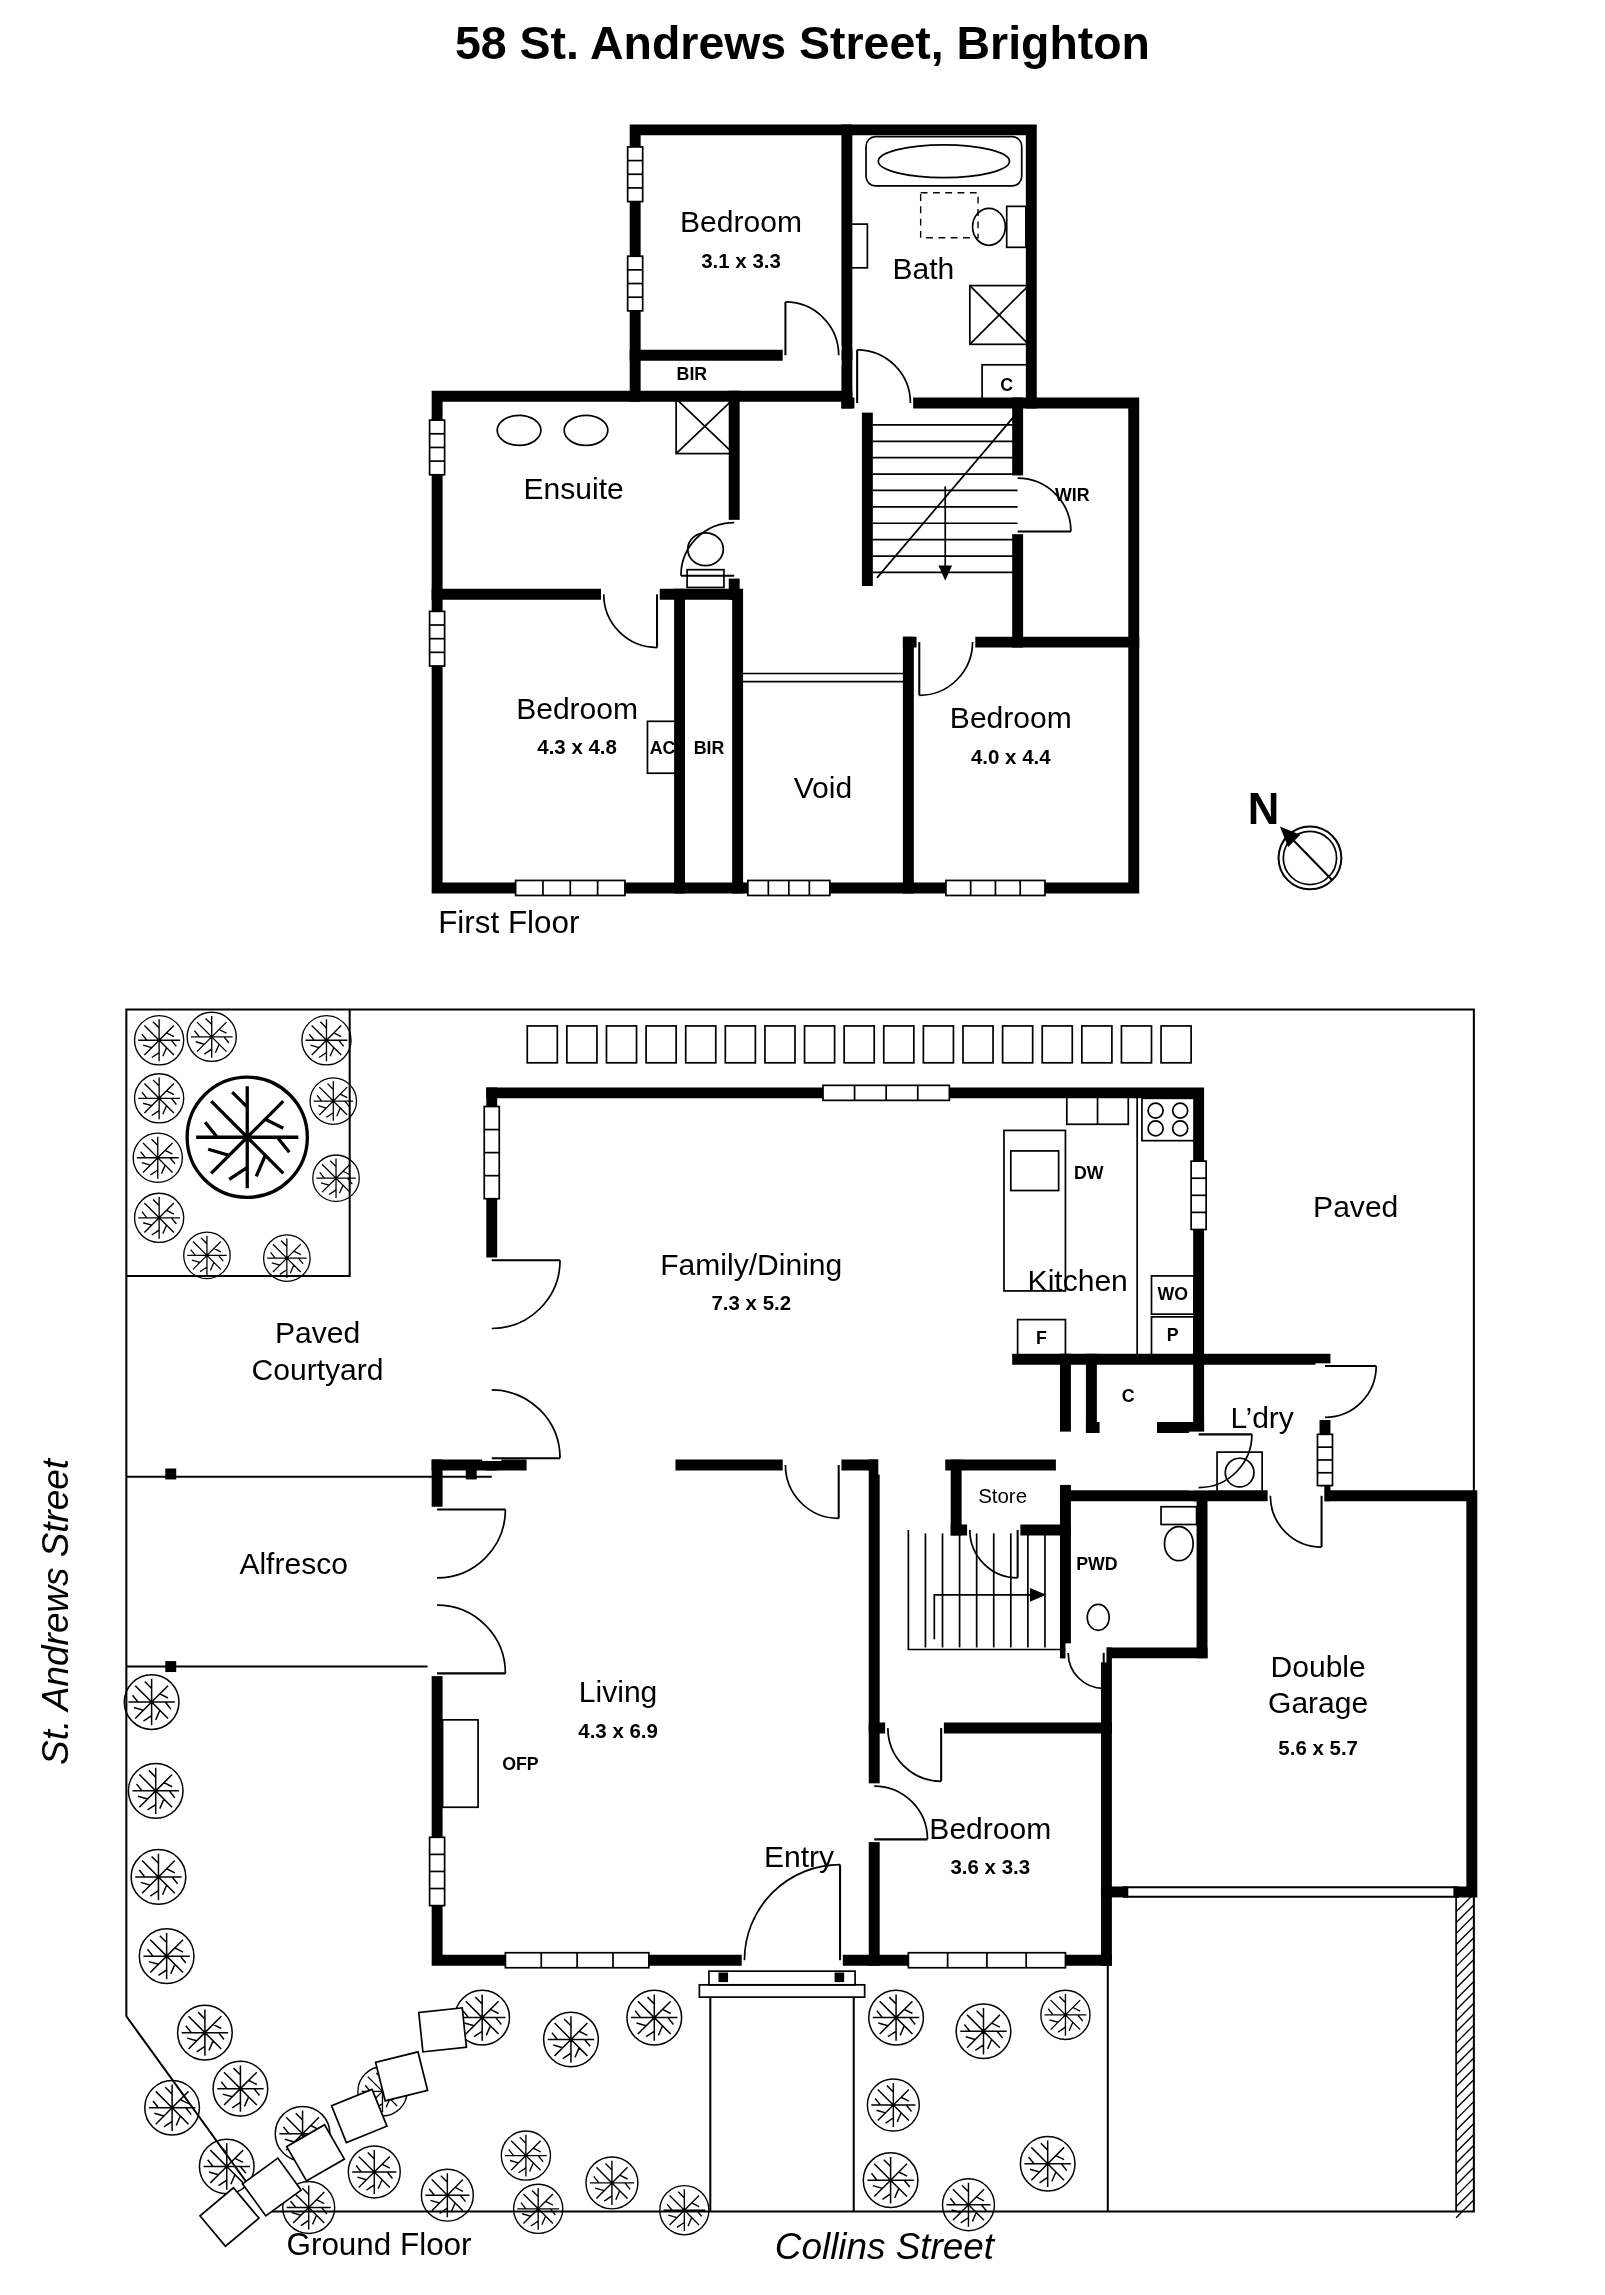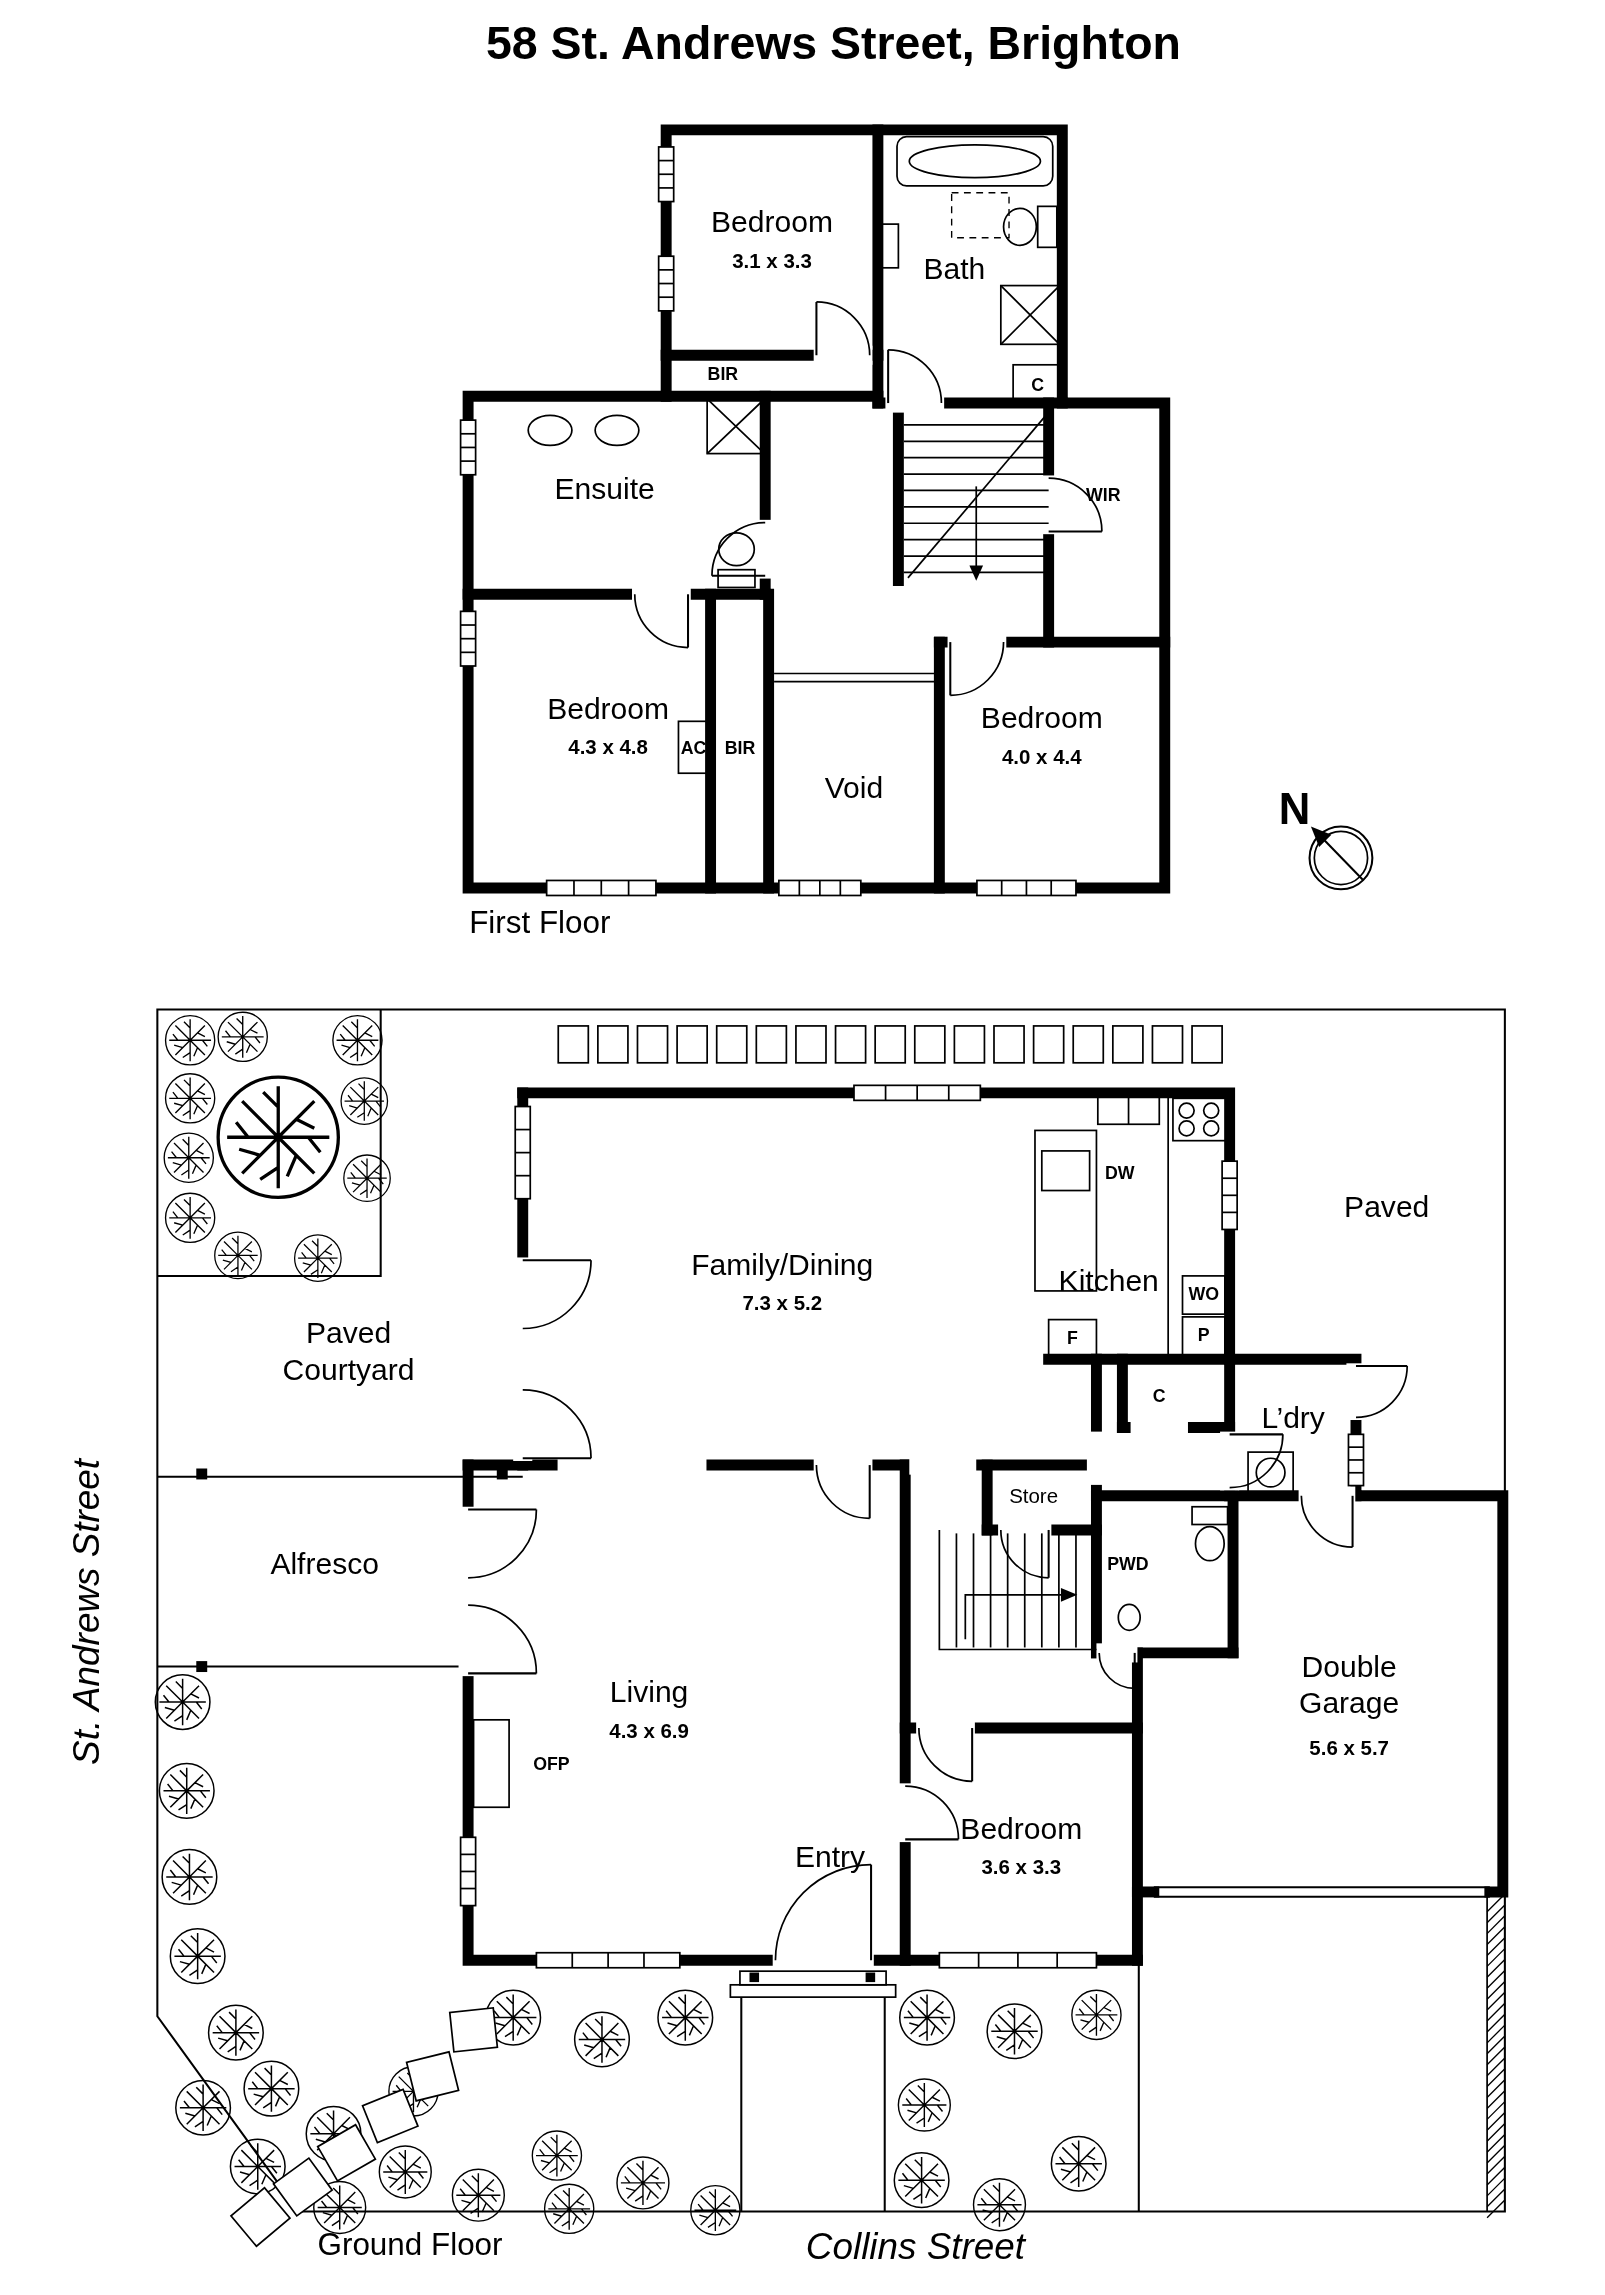--- a/index.html
+++ b/index.html
@@ -1,17 +1,17 @@
 <!DOCTYPE html>
 <html style="font-size:11px"><head>
 <meta charset="utf-8">
 <style>
   html,body{margin:0;padding:0;background:#fff;}
   #plan{width:1462px;height:2295px;position:relative;background:#fff;
-        font-family:"Liberation Sans",sans-serif;padding-left:31px;}
+        font-family:"Liberation Sans",sans-serif;}
   svg text{fill:#000;}
   .wall{fill:none;stroke:#000;stroke-width:16;stroke-linecap:square;}
   .thin{fill:none;stroke:#000;stroke-width:3;}
   .thin2{fill:none;stroke:#000;stroke-width:2.5;}
   .mask{fill:#fff;stroke:none;}
   .door{fill:none;stroke:#000;stroke-width:3;}
   .arc{fill:none;stroke:#000;stroke-width:2.5;}
   .fixthin{fill:none;stroke:#000;stroke-width:2.5;}
   .dash{fill:none;stroke:#000;stroke-width:2;stroke-dasharray:10 8;}
   .post{fill:#000;stroke:none;}

